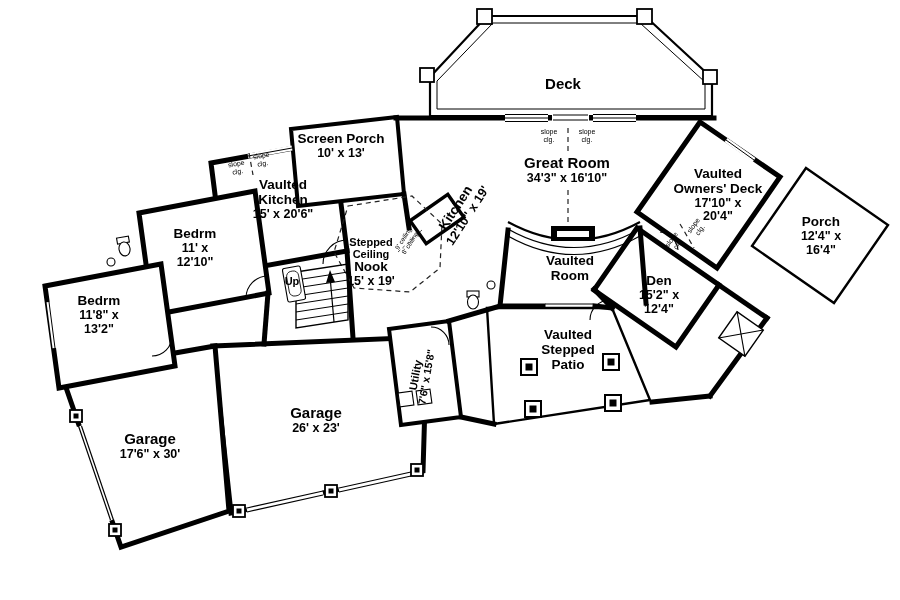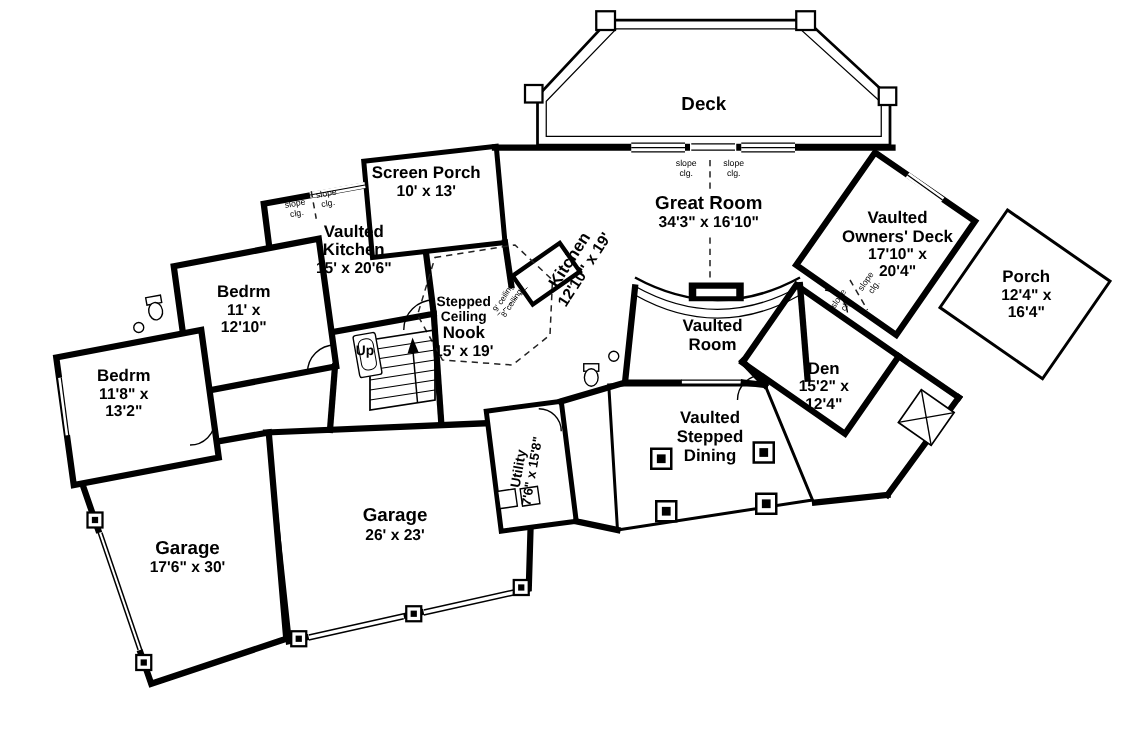--- a/index.html
+++ b/index.html
@@ -265,30 +265,30 @@
     <span class="t-sm">Ceiling</span>
     <span class="t-lg">Nook</span>
     <span class="t-md">15' x 19'</span>
   </div>
 
   <div class="lbl" style="left:570px;top:269px">
     <span class="t-lg">Vaulted</span>
     <span class="t-lg">Room</span>
   </div>
 
-  <div class="lbl" style="left:659px;top:309px">
+  <div class="lbl" style="left:659px;top:295px">
     <span class="t-lg">Den</span>
     <span class="t-md">15'2" x</span>
     <span class="t-md">12'4"</span>
   </div>
 
   <div class="lbl" style="left:568px;top:350px">
     <span class="t-lg">Vaulted</span>
     <span class="t-lg">Stepped</span>
-    <span class="t-lg">Dining</span>
+    <span class="t-lg">Patio</span>
   </div>
 
   <div class="lbl" style="left:421px;top:376px;transform:translate(-50%,-50%) rotate(-80deg)">
     <span class="t-sm">Utility</span>
     <span class="t-xs">7'6" x 15'8"</span>
   </div>
 
   <div class="lbl" style="left:316px;top:420px">
     <span class="t-xl">Garage</span>
     <span class="t-md">26' x 23'</span>

